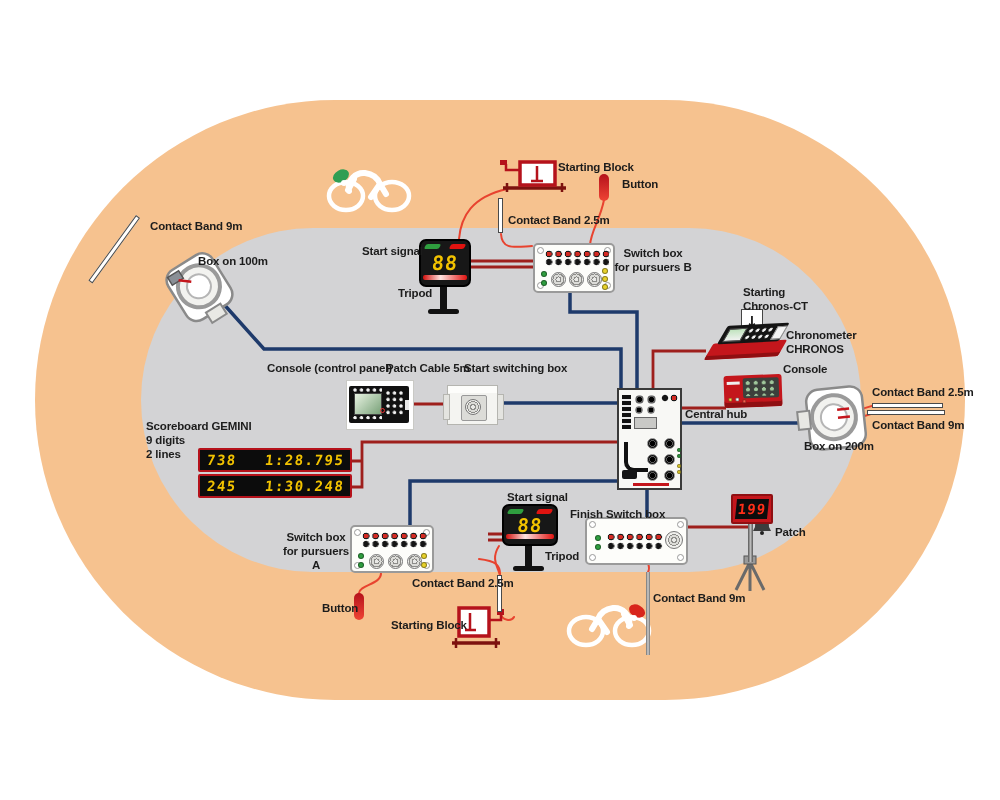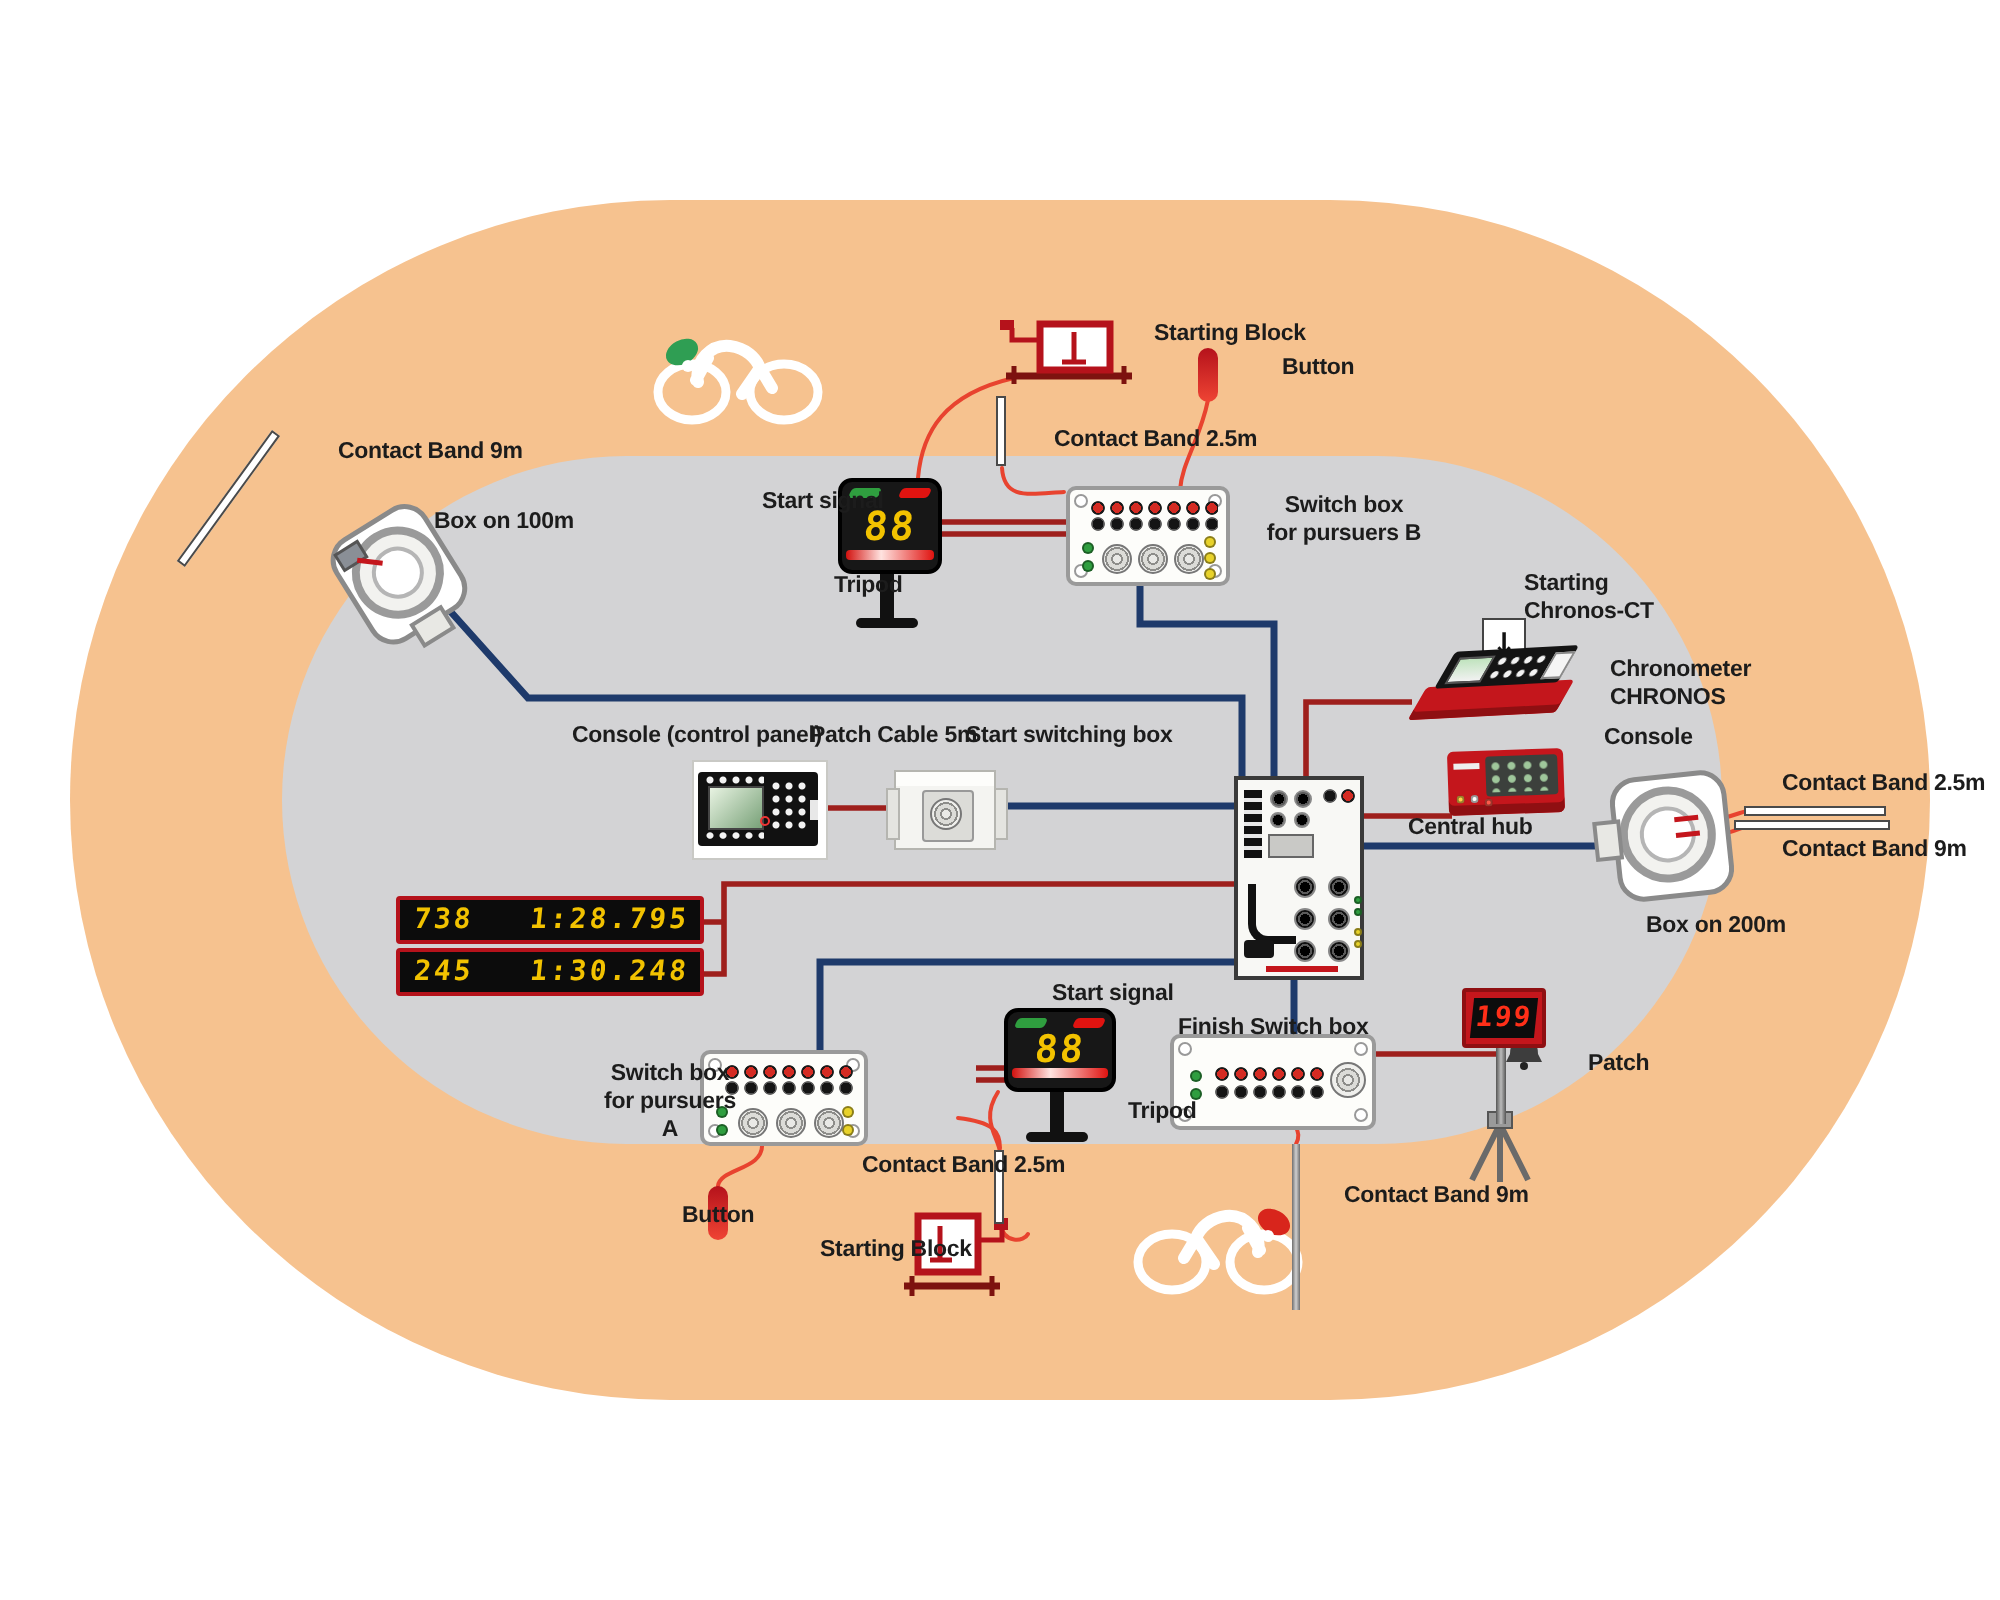--- a/index.html
+++ b/index.html
@@ -1,20 +1,20 @@
 <!DOCTYPE html>
 <html><head>
 <meta charset="utf-8">
 <style>
   html,body{margin:0;padding:0;background:#fff;}
   #stage{position:relative;width:1000px;height:800px;background:#ffffff;overflow:hidden;
          font-family:"Liberation Sans",sans-serif;}
   .abs{position:absolute;}
   .lbl{position:absolute;font:700 11.5px/1.2 "Liberation Sans",sans-serif;color:#1c1c1c;
-       white-space:pre-line;letter-spacing:-0.15px;margin-left:19px;}
+       white-space:pre-line;letter-spacing:-0.15px;}
   .ctr{text-align:center;}
   
   .track-outer{position:absolute;left:35px;top:100px;width:930px;height:600px;border-radius:300px;background:#f6c28f;}
   .track-inner{position:absolute;left:141px;top:228px;width:720px;height:344px;border-radius:172px;background:#d3d3d5;}
   
   .whitebox{position:absolute;background:#fdfdfa;border:2px solid #9a9a9a;border-radius:5px;box-sizing:border-box;}
   .screw{position:absolute;width:7px;height:7px;border-radius:50%;background:#fff;border:1px solid #999;box-sizing:border-box;}
   .dots-red{position:absolute;background-image:radial-gradient(circle at 4px 4px,#d42b23 0 2.4px,#1a1a1a 2.4px 3.2px,rgba(0,0,0,0) 3.6px);background-size:9.5px 8px;background-repeat:repeat-x;}
   .dots-black{position:absolute;background-image:radial-gradient(circle at 4px 4px,#141414 0 2.6px,#555 2.6px 3.2px,rgba(0,0,0,0) 3.6px);background-size:9.5px 8px;background-repeat:repeat-x;}
   .dots-white{position:absolute;background-image:radial-gradient(circle at 3px 3px,#f2f2f2 0 1.5px,rgba(0,0,0,0) 2px);background-size:6.5px 6.5px;}
@@ -313,21 +313,24 @@
 Chronos-CT</div>
   <div class="lbl" style="left:786px;top:329px">Chronometer
 CHRONOS</div>
   <div class="lbl" style="left:783px;top:363px">Console</div>
   <div class="lbl" style="left:267px;top:362px">Console (control panel)</div>
   <div class="lbl" style="left:386px;top:362px">Patch Cable 5m</div>
   <div class="lbl" style="left:464px;top:362px">Start switching box</div>
   <div class="lbl" style="left:685px;top:408px">Central hub</div>
   <div class="lbl" style="left:872px;top:386px">Contact Band 2.5m</div>
   <div class="lbl" style="left:872px;top:419px">Contact Band 9m</div>
-  <div class="lbl" style="left:804px;top:457px">Box on 200m</div>
+  <div class="lbl" style="left:804px;top:440px">Box on 200m</div>
+  <div class="lbl" style="left:146px;top:420px">Scoreboard GEMINI
+9 digits
+2 lines</div>
   <div class="lbl" style="left:775px;top:526px">Patch</div>
   <div class="lbl" style="left:507px;top:491px">Start signal</div>
   <div class="lbl" style="left:570px;top:508px">Finish Switch box</div>
   <div class="lbl" style="left:545px;top:550px">Tripod</div>
   <div class="lbl ctr" style="left:278px;top:531px;width:76px">Switch box
 for pursuers A</div>
   <div class="lbl" style="left:412px;top:577px">Contact Band 2.5m</div>
   <div class="lbl" style="left:322px;top:602px">Button</div>
   <div class="lbl" style="left:391px;top:619px">Starting Block</div>
   <div class="lbl" style="left:653px;top:592px">Contact Band 9m</div>

